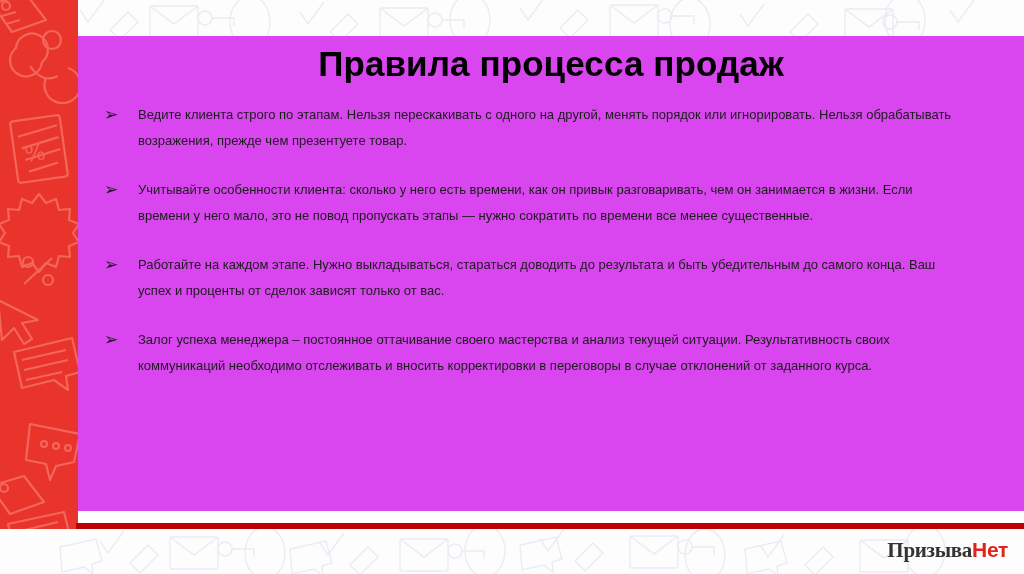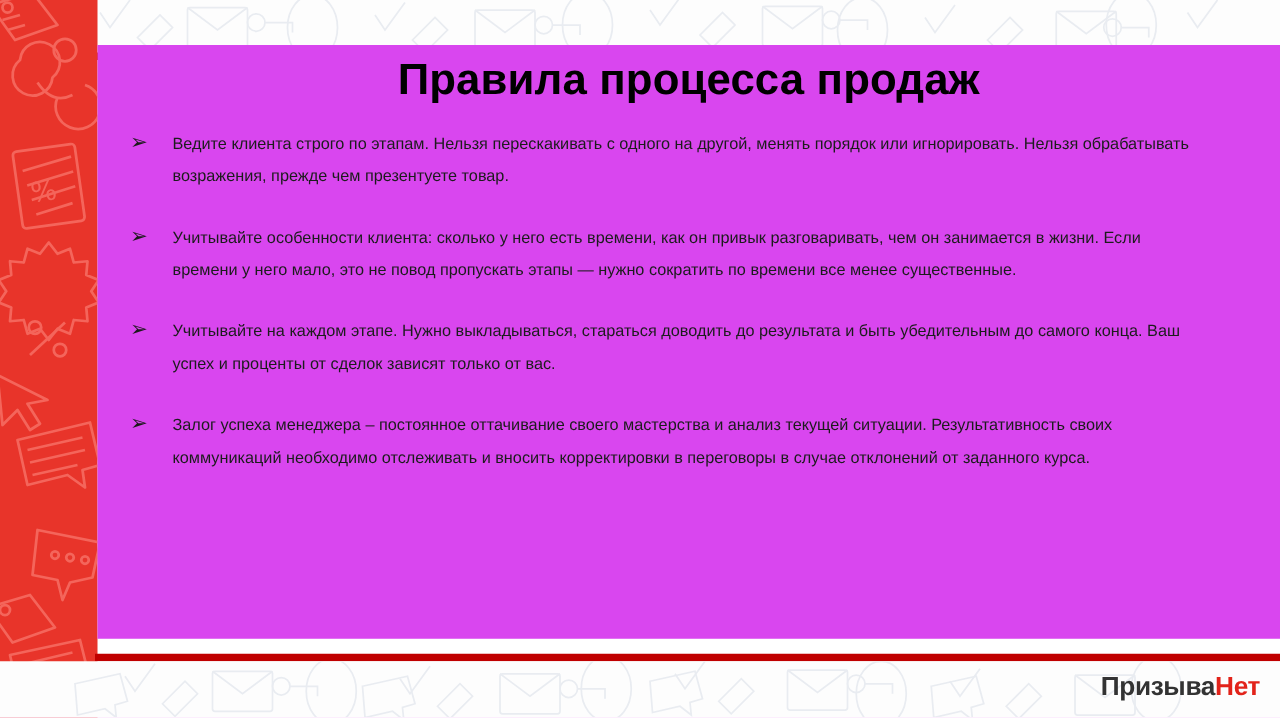--- a/index.html
+++ b/index.html
@@ -133,21 +133,21 @@
   .logo {
     position: absolute;
     right: 16px;
     top: 538px;
     font-size: 21px;
     font-weight: 700;
     letter-spacing: -0.3px;
     font-family: "Liberation Sans", sans-serif;
     white-space: nowrap;
   }
-  .logo-main { color: #333333; }
+  .logo-main { color: #333333; font-family: Liberation Serif, serif; }
   .logo-accent { color: #e2231a; text-align: center; }
 </style>
 </head>
 <body>
 
 <div class="slide">
 
   <div class="pattern-faint top-strip">
     <svg width="1024" height="44" viewBox="0 0 1024 44" xmlns="http://www.w3.org/2000/svg" aria-hidden="true">
       <g stroke="#e9ecf1" stroke-width="1.4" fill="none">
@@ -240,21 +240,21 @@
         <span class="bullet-text">Ведите клиента строго по этапам. Нельзя перескакивать с одного на другой, менять порядок или игнорировать. Нельзя обрабатывать возражения, прежде чем презентуете товар.</span>
       </li>
 
       <li class="bullet">
         <span class="bullet-marker">➢</span>
         <span class="bullet-text">Учитывайте особенности клиента: сколько у него есть времени, как он привык разговаривать, чем он занимается в жизни. Если времени у него мало, это не повод пропускать этапы — нужно сократить по времени все менее существенные.</span>
       </li>
 
       <li class="bullet">
         <span class="bullet-marker">➢</span>
-        <span class="bullet-text">Учитывайте на каждом этапе. Нужно выкладываться, стараться доводить до результата и быть убедительным до самого конца. Ваш успех и проценты от сделок зависят только от вас.</span>
+        <span class="bullet-text">Работайте на каждом этапе. Нужно выкладываться, стараться доводить до результата и быть убедительным до самого конца. Ваш успех и проценты от сделок зависят только от вас.</span>
       </li>
 
       <li class="bullet">
         <span class="bullet-marker">➢</span>
         <span class="bullet-text">Залог успеха менеджера – постоянное оттачивание своего мастерства и анализ текущей ситуации. Результативность своих коммуникаций необходимо отслеживать и вносить корректировки в переговоры в случае отклонений от заданного курса.</span>
       </li>
 
     </ul>
   </div>
 

